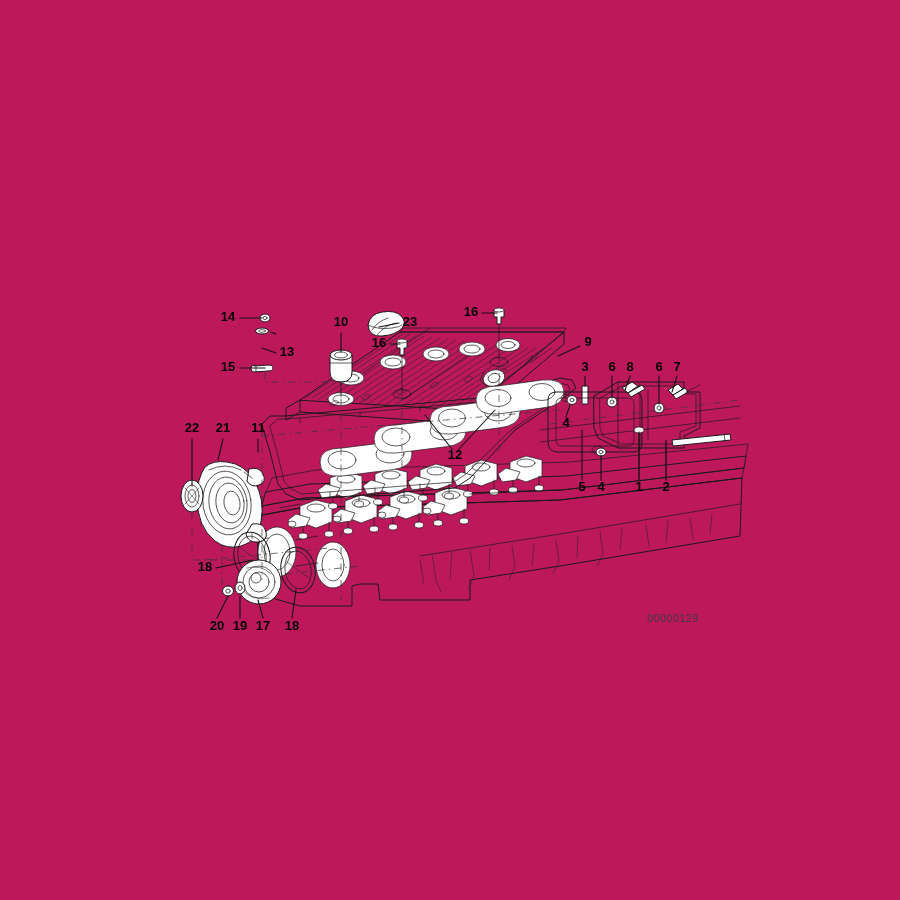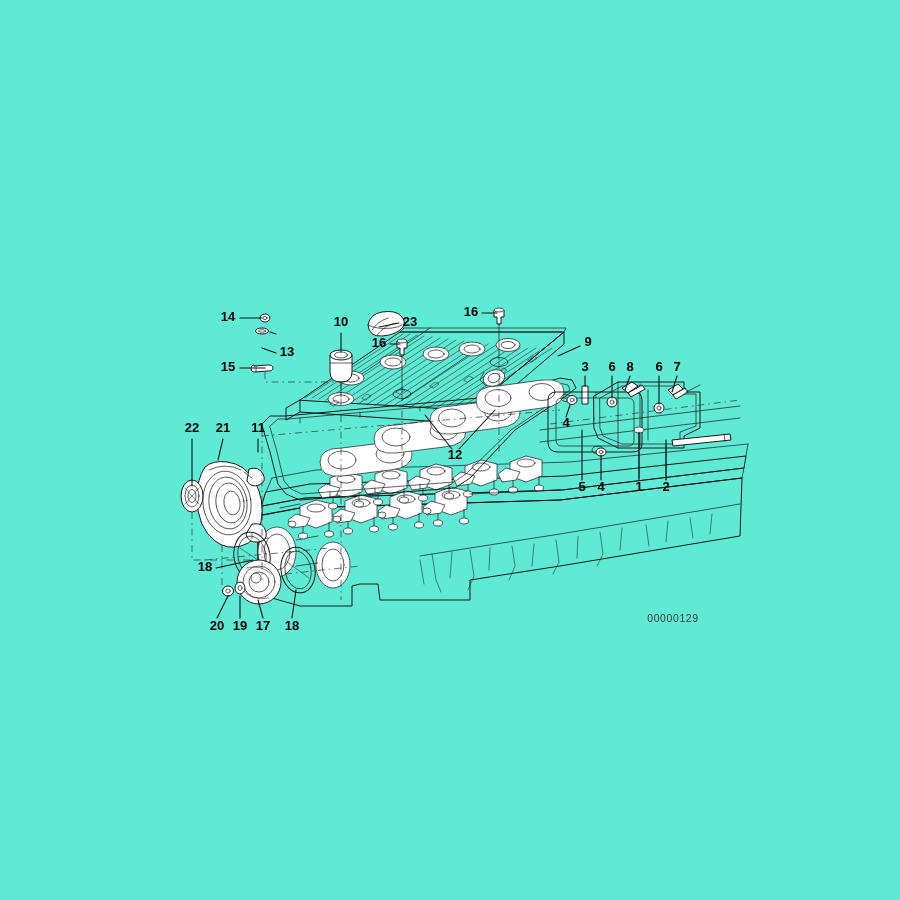--- a/index.html
+++ b/index.html
@@ -11,21 +11,21 @@
   body {
     width: 900px;
     height: 900px;
     font-family: "Liberation Sans", sans-serif;
     overflow: hidden;
   }
   #diagram-root {
     position: relative;
     width: 900px;
     height: 900px;
-    background: #5eead4;
+    background: #be185d;
   }
   svg#parts-svg {
     display: block;
     width: 900px;
     height: 900px;
   }
   .ln { fill: none; stroke: #1a1a1a; stroke-width: 1; stroke-linecap: round; stroke-linejoin: round; }
   .ln-thin { fill: none; stroke: #1a1a1a; stroke-width: 0.7; stroke-linecap: round; stroke-linejoin: round; }
   .ln-hair { fill: none; stroke: #222; stroke-width: 0.55; stroke-linecap: round; stroke-linejoin: round; }
   .fill-w { fill: #ffffff; stroke: #1a1a1a; stroke-width: 1; stroke-linejoin: round; }

